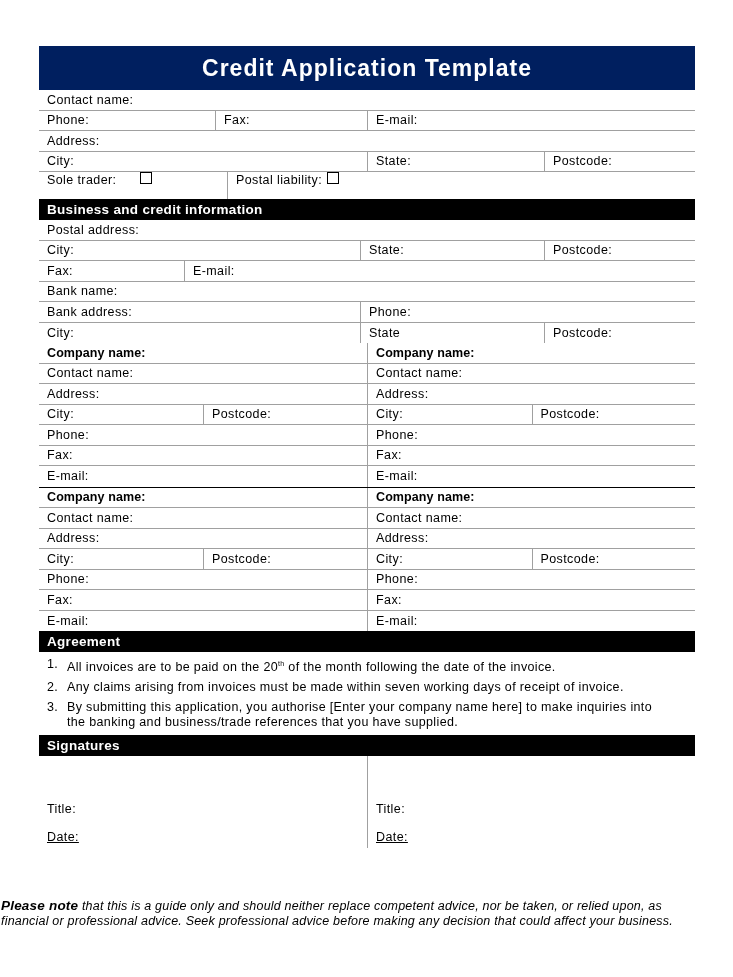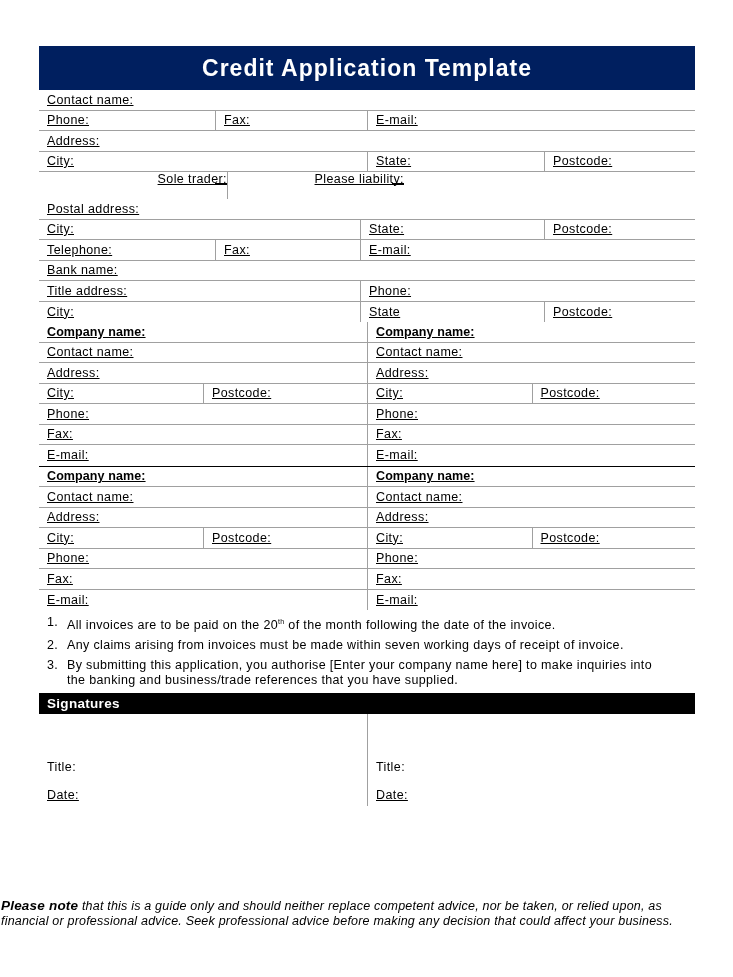--- a/index.html
+++ b/index.html
@@ -13,25 +13,25 @@
     display: flex; align-items: center; justify-content: center;
     font-weight: bold; font-size: 23px; letter-spacing: 1px;
   }
   .section-head {
     height: 21px; background: #000; color: #fff; font-weight: bold;
     font-size: 13.5px; letter-spacing: 0.3px; padding-left: 8px;
     display: flex; align-items: center;
   }
   .row { display: flex; height: 20.5px; border-bottom: 1px solid #a0a0a0; }
   .row.tall { height: 27px; }
-  .row.tall .cell { align-items: flex-end; padding-bottom: 12px; flex-direction: column; }
+  .row.tall .cell { align-items: flex-end; padding-bottom: 12px; }
   .row.last { border-bottom: none; }
   .cell {
     display: flex; align-items: center; padding-left: 8px; height: 100%;
-    letter-spacing: 0.4px; white-space: nowrap; text-decoration: underline;
+    letter-spacing: 0.4px; white-space: nowrap;
   }
   .cell + .cell { border-left: 1px solid #a0a0a0; }
   .cell.bold { font-weight: bold; letter-spacing: 0.1px; }
 
   .checkbox {
     display: inline-block; width: 12px; height: 12px; border: 1.6px solid #000;
     margin-left: 8px; position: relative; top: -3px; background: #fff;
   }
 
   .refs { display: flex; }
@@ -80,43 +80,43 @@
     <div class="cell" style="width:328px">City:</div>
     <div class="cell" style="width:177px">State:</div>
     <div class="cell" style="width:151px">Postcode:</div>
   </div>
   <div class="row tall last">
     <div class="cell" style="width:188px">
       <span>Sole trader:</span>
       <span class="checkbox" style="margin-left:24px"></span>
     </div>
     <div class="cell" style="width:177px">
-      <span>Please liability:</span>
+      <span>Postal liability:</span>
       <span class="checkbox" style="margin-left:5px"></span>
     </div>
   </div>
 
+  <div class="section-head">Business and credit information</div>
   <div class="row">
     <div class="cell" style="width:656px">Postal address:</div>
   </div>
   <div class="row">
     <div class="cell" style="width:321px">City:</div>
     <div class="cell" style="width:184px">State:</div>
     <div class="cell" style="width:151px">Postcode:</div>
   </div>
   <div class="row">
-    <div class="cell" style="width:176px">Telephone:</div>
     <div class="cell" style="width:145px">Fax:</div>
     <div class="cell" style="width:335px">E-mail:</div>
   </div>
   <div class="row">
     <div class="cell" style="width:656px">Bank name:</div>
   </div>
   <div class="row">
-    <div class="cell" style="width:321px">Title address:</div>
+    <div class="cell" style="width:321px">Bank address:</div>
     <div class="cell" style="width:335px">Phone:</div>
   </div>
   <div class="row last">
     <div class="cell" style="width:321px">City:</div>
     <div class="cell" style="width:184px">State</div>
     <div class="cell" style="width:151px">Postcode:</div>
   </div>
 
   <div id="refs-container">
       <div class="refs ref-sep">
@@ -214,20 +214,21 @@
           <div class="row">
             <div class="cell" style="width: 328px;">Fax:</div>
           </div>
           <div class="row last">
             <div class="cell" style="width: 328px;">E-mail:</div>
           </div>
         </div>
       </div>
     </div>
 
+  <div class="section-head">Agreement</div>
   <div class="agreement">
     <ol>
       <li>
         <span class="num">1.</span>
         <span><span>All invoices are to be paid on the 20</span><sup>th</sup><span> of the month following the date of the invoice.</span></span>
       </li>
       <li>
         <span class="num">2.</span>
         <span>Any claims arising from invoices must be made within seven working days of receipt of invoice.</span>
       </li>

